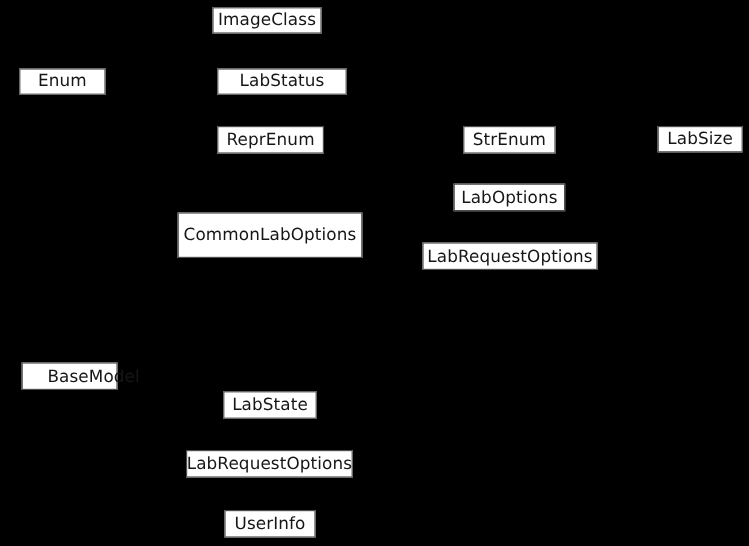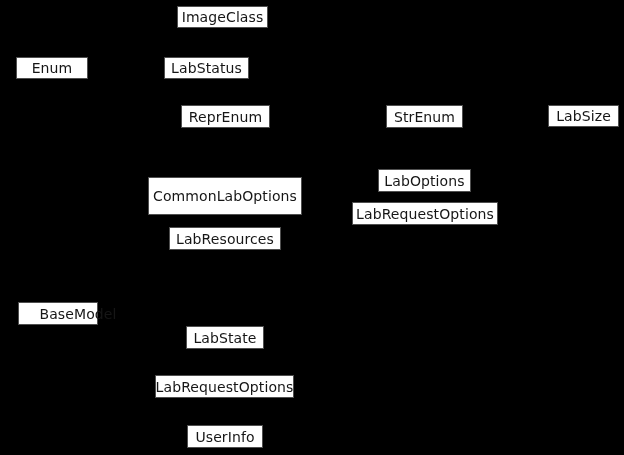--- a/index.html
+++ b/index.html
@@ -37,43 +37,40 @@
 <body>
 
 <div id="canvas" style="--bg: #000000; --node-fill: #ffffff; --node-border: #4f4f4f; --node-text: #161616;">
 
 <div class="node" style="left: 177px; top: 6px; width: 91px; height: 22px;">
       <span class="node-label">ImageClass</span>
     </div>
     <div class="node" style="left: 16px; top: 57px; width: 72px; height: 22px;">
       <span class="node-label">Enum</span>
     </div>
-    <div class="node" style="left: 164px; top: 57px; width: 85px; height: 22px;">
+    <div class="node" style="left: 181px; top: 57px; width: 108px; height: 22px;">
       <span class="node-label">LabStatus</span>
     </div>
     <div class="node" style="left: 181px; top: 105px; width: 89px; height: 23px;">
       <span class="node-label">ReprEnum</span>
     </div>
     <div class="node" style="left: 386px; top: 105px; width: 77px; height: 23px;">
       <span class="node-label">StrEnum</span>
     </div>
     <div class="node" style="left: 548px; top: 105px; width: 71px; height: 22px;">
       <span class="node-label">LabSize</span>
     </div>
-    <div class="node" style="left: 378px; top: 153px; width: 93px; height: 23px; margin-top: 16px;">
+    <div class="node" style="left: 378px; top: 153px; width: 93px; height: 23px;">
       <span class="node-label">LabOptions</span>
     </div>
     <div class="node" style="left: 148px; top: 177px; width: 154px; height: 38px;">
       <span class="node-label">CommonLabOptions</span>
     </div>
     <div class="node" style="left: 352px; top: 202px; width: 146px; height: 23px;">
       <span class="node-label">LabRequestOptions</span>
-    </div>
-    <div class="node" style="left: 169px; top: 227px; width: 112px; height: 23px;">
-      <span class="node-label">LabResources</span>
     </div>
     <div class="node" style="left: 18px; top: 302px; width: 80px; height: 23px; padding-left: 40px;">
       <span class="node-label">BaseModel</span>
     </div>
     <div class="node" style="left: 186px; top: 326px; width: 78px; height: 23px;">
       <span class="node-label">LabState</span>
     </div>
     <div class="node" style="left: 155px; top: 375px; width: 139px; height: 23px;">
       <span class="node-label">LabRequestOptions</span>
     </div>

